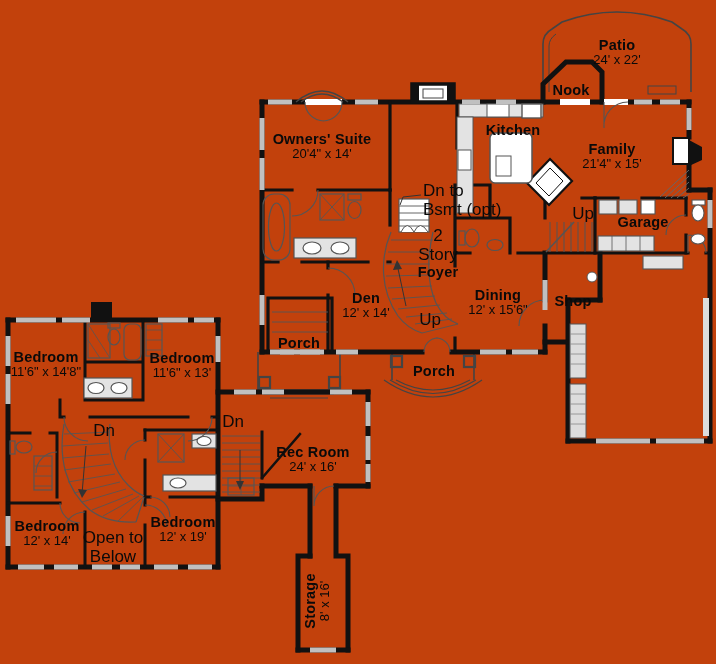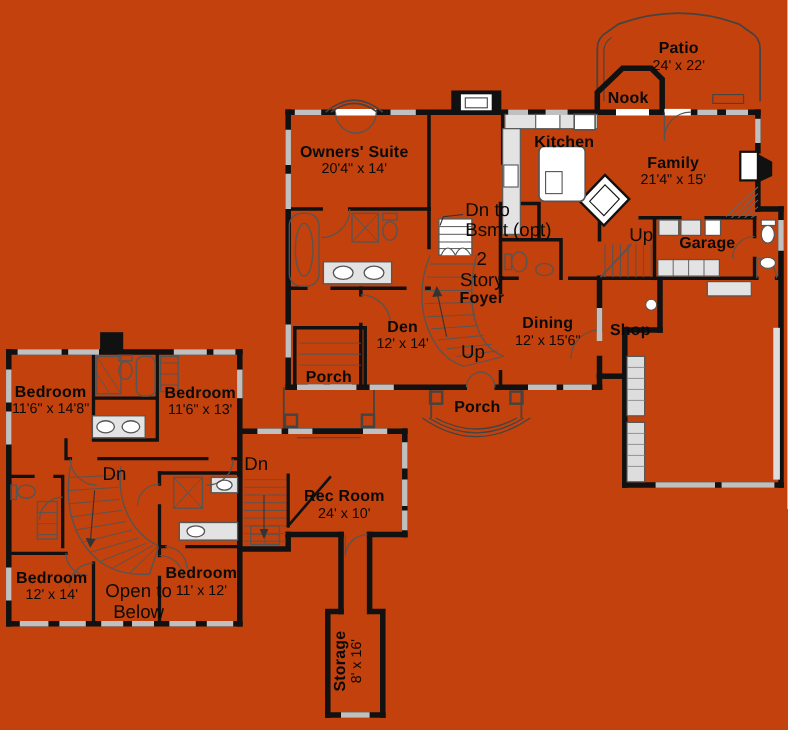--- a/index.html
+++ b/index.html
@@ -348,32 +348,32 @@
     <span class="dims">11'6" x 13'</span>
   </div>
   <div class="lbl small" style="left:104px;top:431px">
     <span class="line">Dn</span>
   </div>
   <div class="lbl small" style="left:233px;top:422px">
     <span class="line">Dn</span>
   </div>
   <div class="lbl" style="left:313px;top:459px">
     <span class="name">Rec Room</span>
-    <span class="dims">24' x 10'</span>
+    <span class="dims">24' x 16'</span>
   </div>
   <div class="lbl" style="left:47px;top:533px">
     <span class="name">Bedroom</span>
     <span class="dims">12' x 14'</span>
   </div>
-  <div class="lbl" style="left:126px;top:547px">
+  <div class="lbl" style="left:113px;top:547px">
     <span class="line">Open to</span>
     <span class="line">Below</span>
   </div>
   <div class="lbl" style="left:183px;top:529px">
     <span class="name">Bedroom</span>
-    <span class="dims">11' x 12'</span>
+    <span class="dims">12' x 19'</span>
   </div>
   <div class="lbl rot" style="left:317px;top:601px">
     <span class="name">Storage</span>
     <span class="dims">8' x 16'</span>
   </div>
 
 </div>
 
 </body></html>

